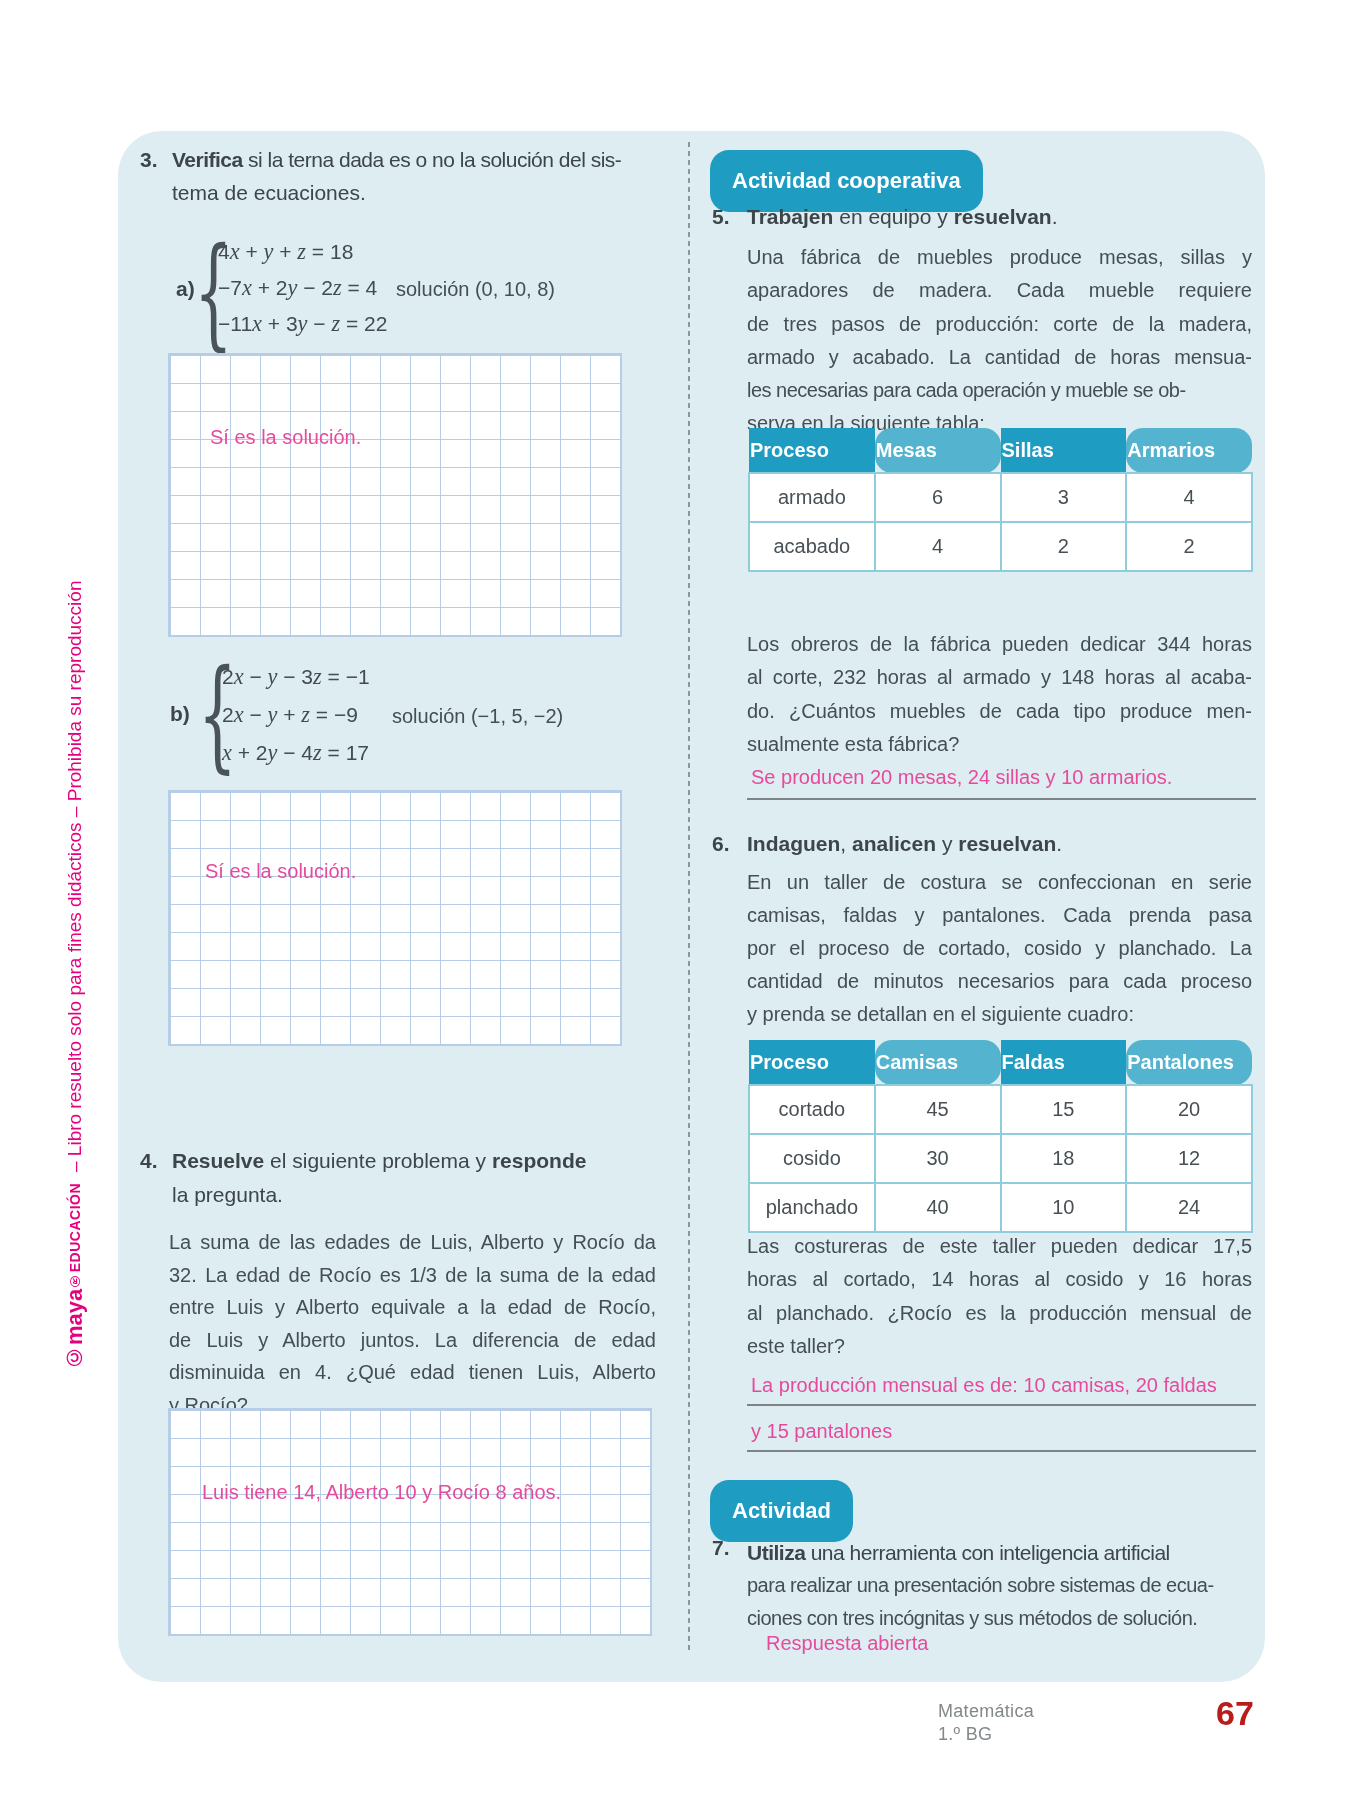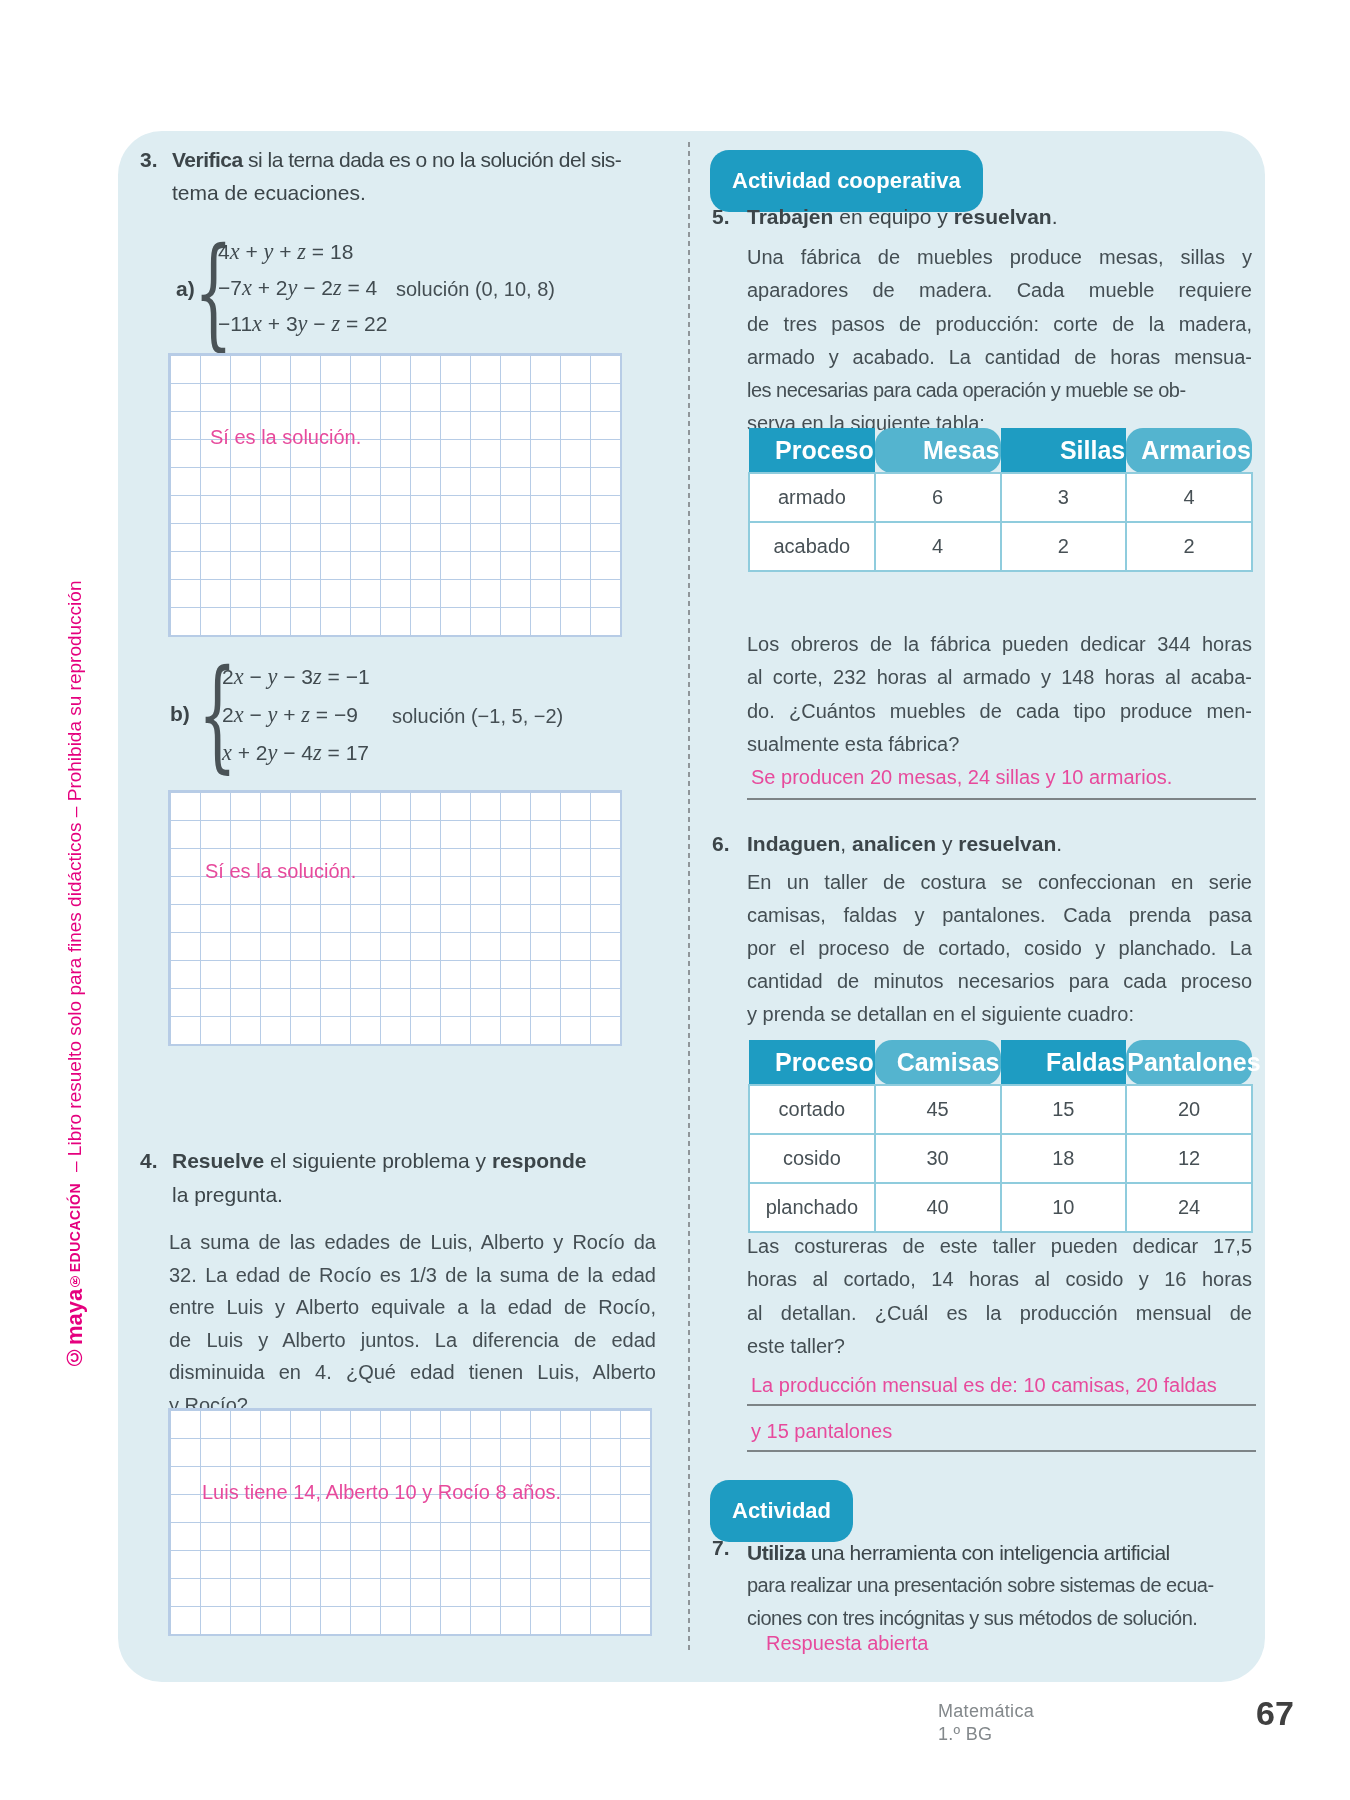--- a/index.html
+++ b/index.html
@@ -24,37 +24,37 @@
          color:#4a5357;transform:scaleX(0.5);transform-origin:left center;font-weight:400;}
   .sol{position:absolute;font-size:20px;color:#444e53;white-space:nowrap;}
   .grid{position:absolute;background-color:#ffffff;border:2px solid #b7cce6;
         background-image:linear-gradient(to right,#b7cce6 1.5px,transparent 1.5px),
                          linear-gradient(to bottom,#b7cce6 1.5px,transparent 1.5px);
         background-size:30px 28px;}
   .ganswer{position:absolute;color:#e74a9c;font-size:20px;white-space:nowrap;}
   .badge{position:absolute;height:38px;line-height:38px;padding:12px 22px;border-radius:19px;
          background:#1e9cc2;color:#ffffff;font-weight:bold;font-size:22px;white-space:nowrap;}
   .ptable{position:absolute;border-collapse:collapse;table-layout:fixed;width:505px;}
-  .ptable th{height:42px;border:0;color:#ffffff;font-weight:bold;font-size:25px;text-align:right;vertical-align:middle;}
+  .ptable th{height:42px;border:0;color:#ffffff;font-weight:bold;font-size:20px;text-align:left;vertical-align:middle;}
   .ptable th.dark{background:#1e9cc2;}
   .ptable th.light{background:#54b4cf;border-radius:17px;}
   .ptable td{height:45px;background:#ffffff;border:2px solid #8fccdd;color:#475055;
              font-size:20px;text-align:center;vertical-align:middle;}
   .ansline{position:absolute;border-bottom:2px solid #7d8487;color:#e74a9c;font-size:20px;
            white-space:nowrap;padding-left:4px;}
   .pinkfree{position:absolute;color:#e74a9c;font-size:20px;white-space:nowrap;}
   .sidebar{position:absolute;left:62px;top:420px;width:44px;height:950px;
            writing-mode:vertical-rl;transform:rotate(180deg);
            color:#e5007e;font-size:19px;white-space:nowrap;}
   .sidebar .brand{font-size:22px;font-weight:bold;}
   .sidebar .sub{font-size:14px;font-weight:600;letter-spacing:.5px;}
   .sidebar .notice{margin-top:6px;}
   .footer-id{position:absolute;left:938px;top:1700px;width:250px;
              font-size:18px;line-height:23px;color:#83888b;letter-spacing:.3px;}
-  .pageno{position:absolute;left:1216px;top:1694px;font-size:34px;font-weight:bold;color:#404040;margin-left:40px;}
+  .pageno{position:absolute;left:1216px;top:1694px;font-size:34px;font-weight:bold;color:#b91c1c;}
 </style>
 </head>
 <body>
 
 <div class="page">
 
   <div class="sidebar">
     <span class="brand">©maya</span><span class="sub">®EDUCACIÓN</span>
     <span class="notice">– Libro resuelto solo para fines didácticos – Prohibida su reproducción</span>
   </div>
@@ -193,21 +193,21 @@
         <td>40</td>
         <td>10</td>
         <td>24</td>
       </tr>
     </tbody>
   </table>
 
   <div class="para" style="left:747px;top:1230px;width:505px;line-height:33.4px;">
     <span class="ln">Las costureras de este taller pueden dedicar 17,5</span>
     <span class="ln">horas al cortado, 14 horas al cosido y 16 horas</span>
-    <span class="ln">al detallan. ¿Cuál es la producción mensual de</span>
+    <span class="ln">al planchado. ¿Rocío es la producción mensual de</span>
     <span class="ln nl">este taller?</span>
   </div>
 
   <div class="ansline" style="left:747px;top:1374px;width:505px;height:30px;">La producción mensual es de: 10 camisas, 20 faldas</div>
   <div class="ansline" style="left:747px;top:1420px;width:505px;height:30px;">y 15 pantalones</div>
 
   <div class="badge" style="left:710px;top:1480px;">Actividad</div>
 
   <div class="abs num" style="left:712px;top:1536px;">7.</div>
   <div class="para" style="left:747px;top:1536px;width:505px;line-height:33px;">

